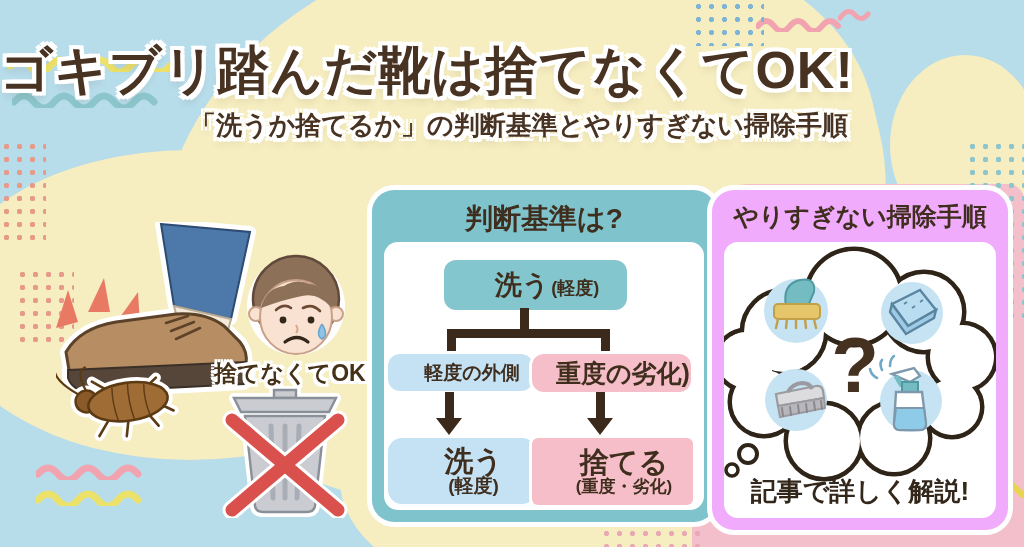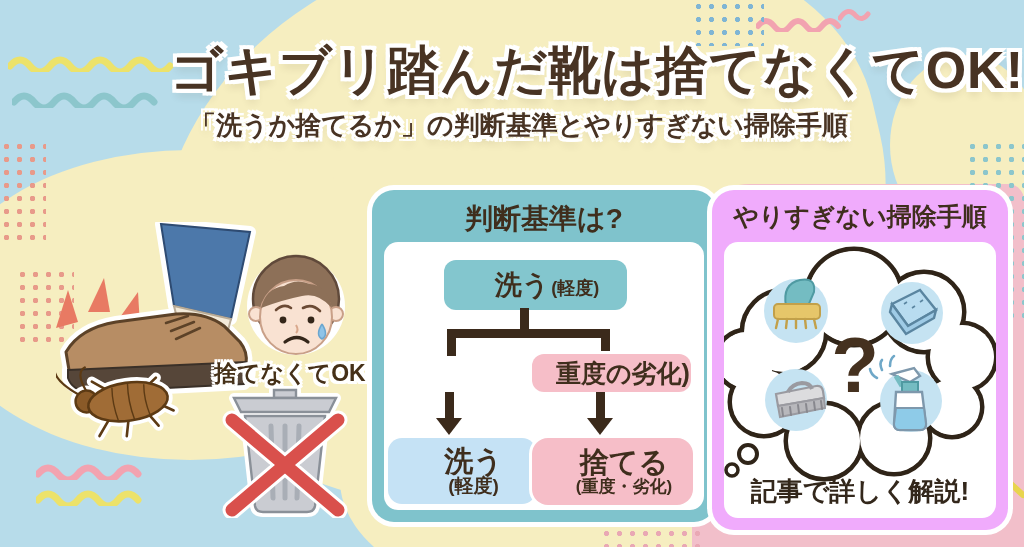--- a/index.html
+++ b/index.html
@@ -25,21 +25,21 @@
   
   .wave{position:absolute;}
   
   .ow{ text-shadow:
     -3px -3px 0 #fff, 3px -3px 0 #fff, -3px 3px 0 #fff, 3px 3px 0 #fff,
     -3px 0 0 #fff, 3px 0 0 #fff, 0 -3px 0 #fff, 0 3px 0 #fff;}
   .ow-lg{ text-shadow:
     -4px -4px 0 #fff, 4px -4px 0 #fff, -4px 4px 0 #fff, 4px 4px 0 #fff,
     -4px 0 0 #fff, 4px 0 0 #fff, 0 -4px 0 #fff, 0 4px 0 #fff,
     0 7px 9px rgba(60,40,10,.14);}
-  .title{left:0; right:0; top:36px; text-align:right; font-size:52px; font-weight:bold; letter-spacing:1px; color:#483323;}
+  .title{left:0; right:12px; top:36px; text-align:left; font-size:52px; font-weight:bold; letter-spacing:1px; color:#483323;}
   .subtitle{left:0; right:0; top:108px; text-align:center; font-size:26px; font-weight:bold; color:#483323;padding-left:14px;}
   
   .panel{position:absolute; border-radius:22px; box-shadow:0 0 0 5px #ffffff;}
   .panel-teal{background:#7fc3cc;}
   .panel-pink{background:#f0abfc;}
   .panel-title{position:absolute; left:0; right:0; top:10px; text-align:center; font-weight:bold; color:#3f2e1d;}
   .panel-body{position:absolute; left:12px; right:12px; top:52px; bottom:12px; background:#fff; border-radius:14px;}
   
   .fbox{position:absolute; border-radius:12px; box-shadow:0 0 0 3px #fff;
         display:flex; flex-direction:column; align-items:center; justify-content:center;
@@ -177,32 +177,33 @@
           <span style="font-size:27px;">洗う</span>
           <span style="font-size:18px;">(軽度)</span>
         </div>
       </div>
 
       <div class="conn" style="left:136px;top:66px;width:9px;height:23px;"></div>
       <div class="conn" style="left:63px;top:87px;width:163px;height:9px;"></div>
       <div class="conn" style="left:63px;top:94px;width:9px;height:20px;"></div>
       <div class="conn" style="left:217px;top:94px;width:9px;height:20px;"></div>
 
+      <div class="fbox fblue" style="left:4px;top:112px;width:122px;height:37px;font-size:19px;">軽度の外側</div>
       <div class="fbox fpink" style="left:148px;top:112px;width:136px;height:38px;font-size:25px;">重度の劣化)</div>
 
       <div class="conn" style="left:61px;top:150px;width:9px;height:28px;"></div>
       <div class="ahead" style="left:52px;top:176px;"></div>
       <div class="conn" style="left:212px;top:150px;width:9px;height:28px;"></div>
       <div class="ahead" style="left:203px;top:176px;"></div>
 
       <div class="fbox fblue" style="left:4px;top:196px;width:125px;height:66px;border-radius:14px;">
         <span style="font-size:29px;">洗う</span>
         <span style="font-size:19px;">(軽度)</span>
       </div>
-      <div class="fbox fpink" style="left:148px;top:196px;width:138px;height:67px;border-radius:16px;">
+      <div class="fbox fpink" style="left:148px;top:196px;width:138px;height:67px;border-radius:6px;">
         <span style="font-size:29px;">捨てる</span>
         <span style="font-size:17px;">(重度・劣化)</span>
       </div>
     </div>
   </div>
 
   <div class="panel panel-pink" style="left:712px;top:190px;width:296px;height:340px;">
     <div class="panel-title" style="font-size:25px;">やりすぎない掃除手順</div>
     <div class="panel-body">
       <svg class="abs" style="left:0;top:0;" width="272" height="274" viewBox="0 0 272 274">

